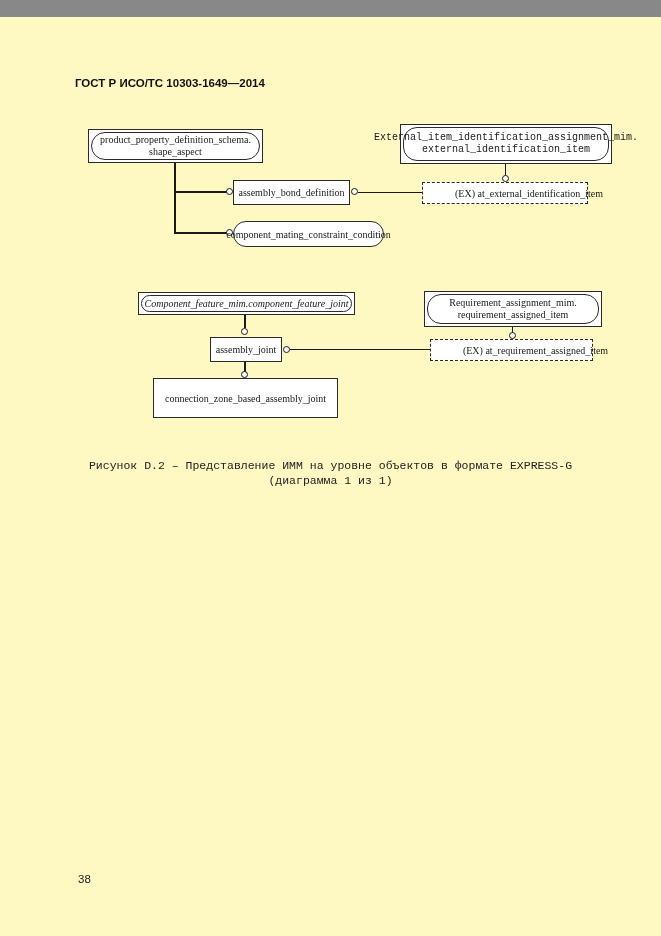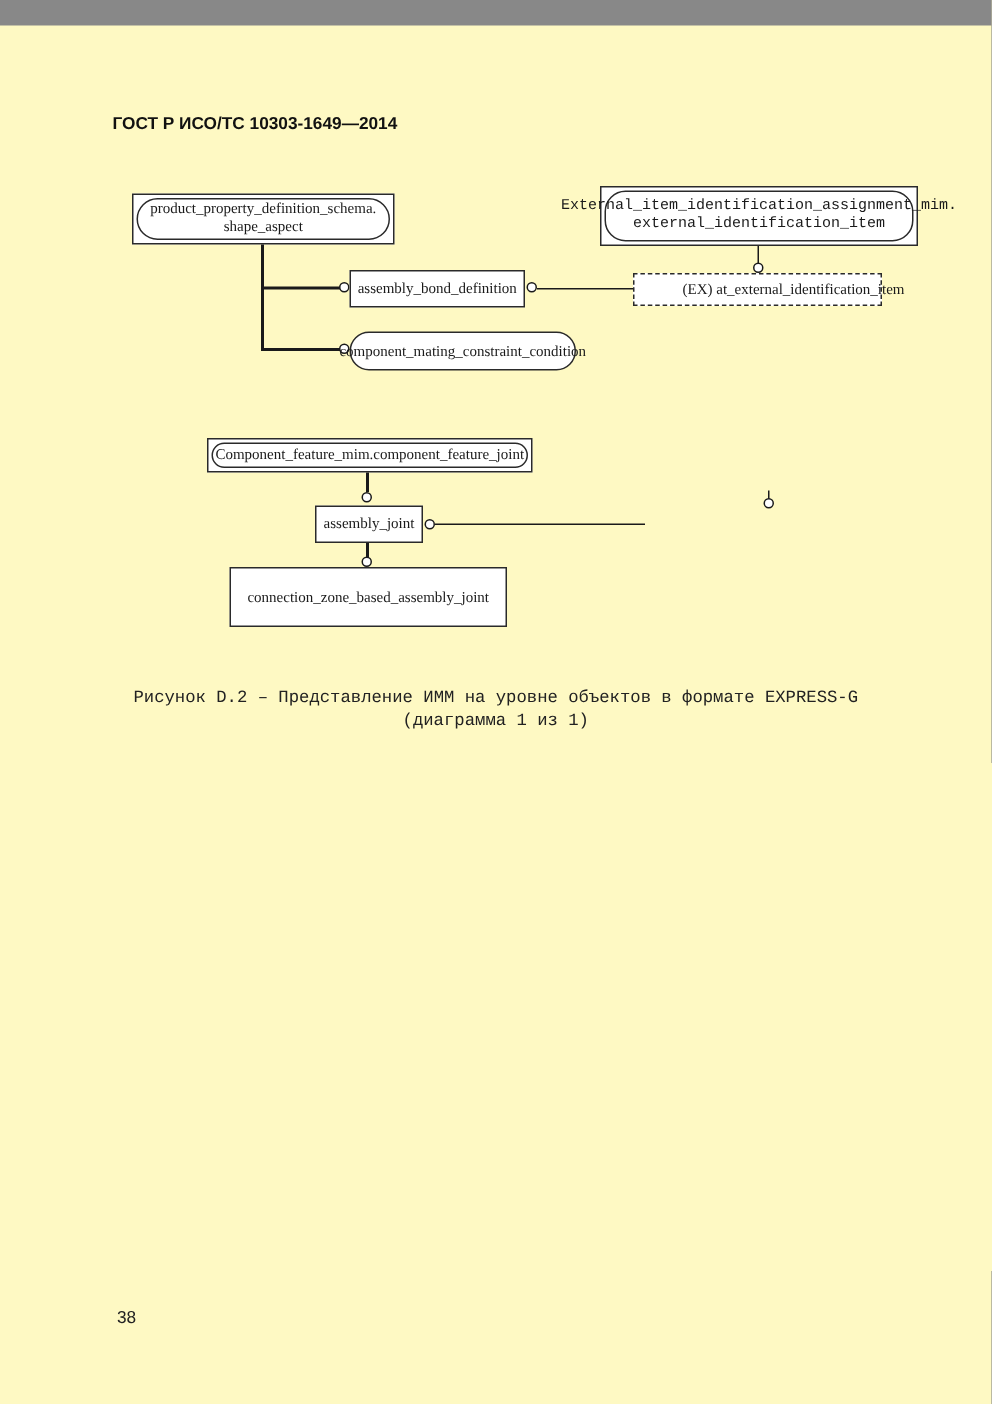--- a/index.html
+++ b/index.html
@@ -71,21 +71,21 @@
     font-size:11.5px;color:#222;
   }
 
   
   #box-sa{left:88px;top:112px;width:175px;height:34px;}
   #box-ext{left:400px;top:107px;width:212px;height:40px;font-family:Liberation Mono, monospace;}
   #box-abd{left:233px;top:163px;width:117px;height:25px;}
   #box-cmc{left:233px;top:204px;width:151px;height:26px;border-radius:13px;}
   #dash-ext{left:422px;top:165px;width:166px;height:22px;}
   #box-cf{left:138px;top:275px;width:217px;height:23px;}
-  #box-cf .oval{border-radius:10px;}
+  #box-cf .oval{border-radius:10px;font-style:italic;}
   #box-req{left:424px;top:274px;width:178px;height:36px;}
   #box-aj{left:210px;top:320px;width:72px;height:25px;}
   #dash-req{left:430px;top:322px;width:163px;height:22px;}
   #box-cz{left:153px;top:361px;width:185px;height:40px;}
 
   #l-sa-trunk{left:174px;top:146px;width:2px;height:71px;}
   #l-sa-abd{left:174px;top:174px;width:54px;height:2px;}
   #l-sa-cmc{left:174px;top:215px;width:54px;height:2px;}
   #c-abd-left{left:226px;top:171px;}
   #c-cmc-left{left:226px;top:212px;}
@@ -139,31 +139,38 @@
   <div class="circle" id="c-ext-attr"></div>
 
   <div class="attrbox" id="dash-ext">(EX) at_external_identification_item</div>
 
   <div class="pageref" id="box-cf">
     <div class="oval">
       <div>Component_feature_mim.component_feature_joint</div>
     </div>
   </div>
 
+  <div class="pageref" id="box-req">
+    <div class="oval">
+      <div>Requirement_assignment_mim.</div>
+      <div>requirement_assigned_item</div>
+    </div>
+  </div>
 
   <div class="line" id="l-cf-down"></div>
   <div class="circle" id="c-aj-top"></div>
 
   <div class="entity" id="box-aj">assembly_joint</div>
 
   <div class="circle" id="c-aj-right"></div>
   <div class="line" id="l-aj-attr"></div>
   <div class="line" id="l-req-down"></div>
   <div class="circle" id="c-req-attr"></div>
 
+  <div class="attrbox" id="dash-req">(EX) at_requirement_assigned_item</div>
 
   <div class="line" id="l-aj-down"></div>
   <div class="circle" id="c-cz-top"></div>
 
   <div class="entity" id="box-cz">connection_zone_based_assembly_joint</div>
 
   <div class="caption">
     <div>Рисунок  D.2 – Представление ИММ на уровне объектов в формате EXPRESS-G</div>
     <div>(диаграмма 1 из 1)</div>
   </div>

